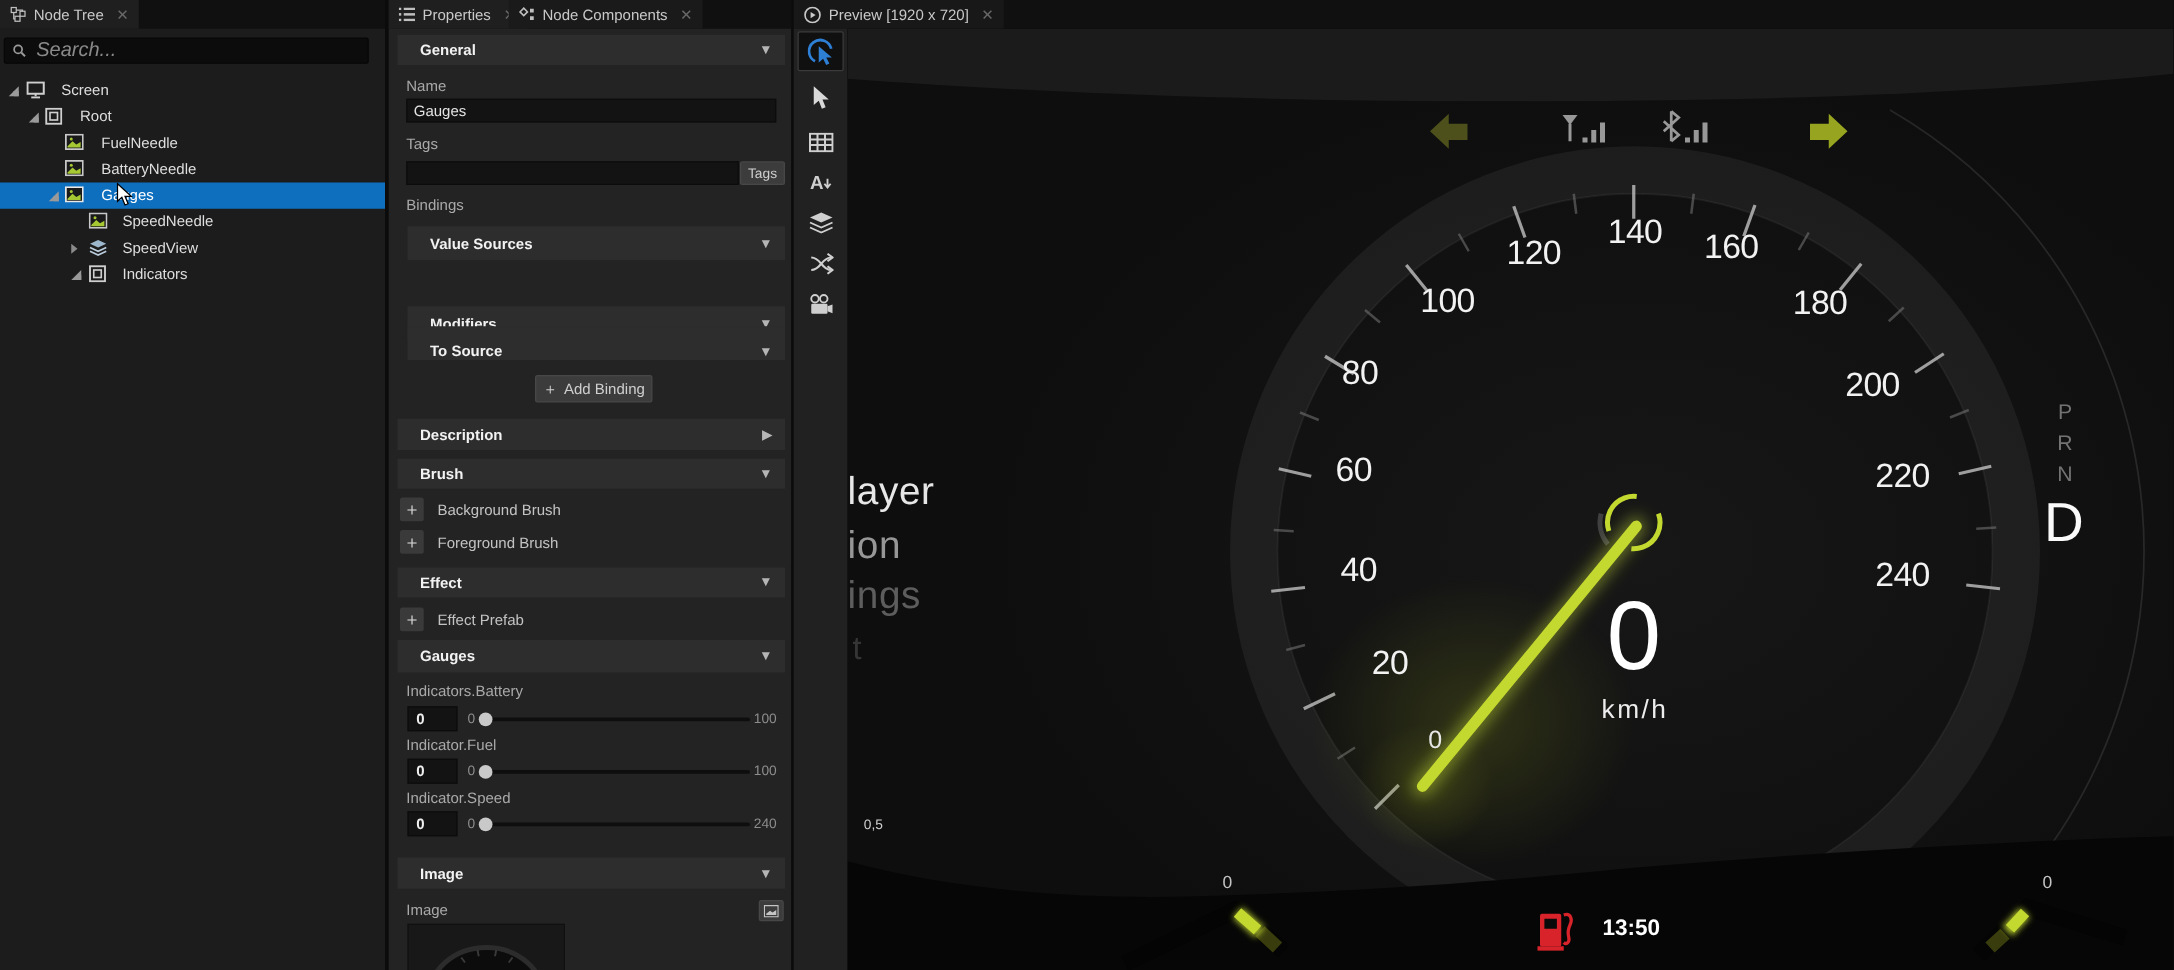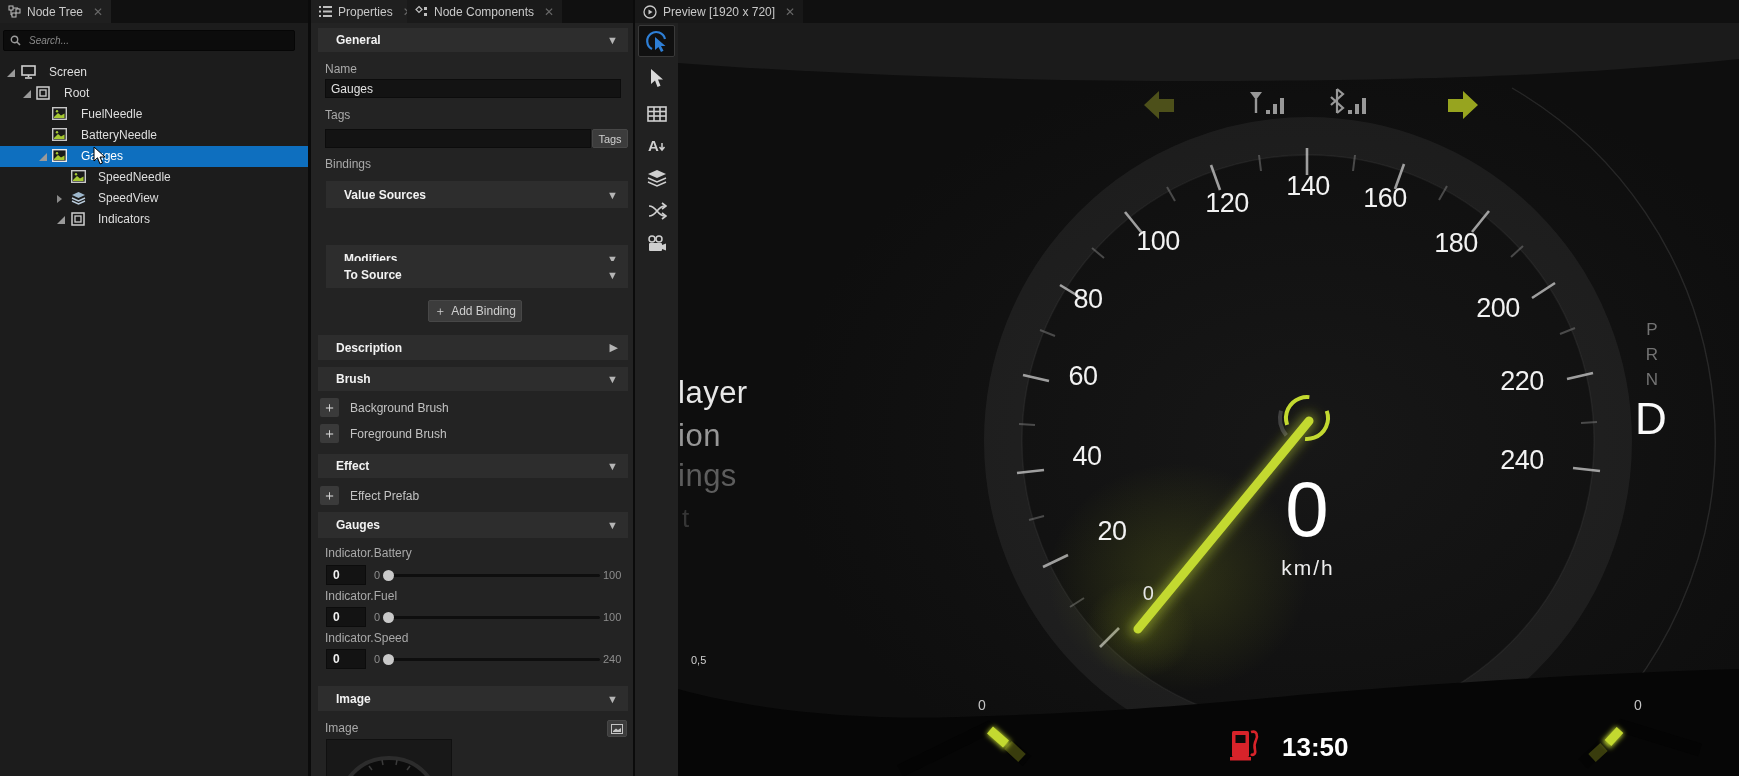--- a/index.html
+++ b/index.html
@@ -8,21 +8,21 @@
   .abs{position:absolute;}
   
   .tabbar{position:absolute;top:0;left:0;right:0;height:23px;background:#101010;}
   .tab{position:absolute;top:0;height:23px;display:flex;align-items:center;gap:6px;padding:0 8px;
        background:#1f1f1f;color:#c9c9c9;font-size:12px;}
   .tab .x{color:#686868;font-size:12px;margin-left:4px;cursor:pointer;}
   
   #nt{left:0;top:0;width:308px;height:776px;background:#1c1c1c;}
   #nt-search{position:absolute;left:3px;top:30px;width:284px;height:19px;background:#0c0c0c;
      border:1px solid #060606;border-radius:2px;display:flex;align-items:center;padding-left:6px;gap:6px;}
-  #nt-search input{background:transparent;border:none;outline:none;color:#cfcfcf;font-size:10px;
+  #nt-search input{background:transparent;border:none;outline:none;color:#cfcfcf;font-size:16px;
      font-style:italic;width:240px;}
   #nt-search input::placeholder{color:#8a8a8a;}
   .trow{position:absolute;left:0;width:308px;height:21px;font-size:12px;color:#dedede;}
   .trow.sel{background:#0e6fbf;color:#fff;}
   .trow .tlabel{position:absolute;top:3px;}
   .exp{position:absolute;top:7px;width:0;height:0;}
   .exp.open{border-left:4px solid transparent;border-top:4px solid transparent;
             border-right:4px solid #9a9a9a;border-bottom:4px solid #9a9a9a;}
   .exp.closed{border-top:4px solid transparent;border-bottom:4px solid transparent;
             border-left:5px solid #8a8a8a;}
@@ -219,21 +219,21 @@
     <div class="plabel" style="top:157px">Bindings</div>
 
     <div class="sechead grouphead" style="top:181px;height:27px;">
       <span>Value Sources</span>
       <span class="chev">▼</span>
     </div>
     <div class="sechead grouphead" style="top:222px;height:27px;margin-top:23px;">
       <span>Modifiers</span>
       <span class="chev">▼</span>
     </div>
-    <div class="sechead grouphead" style="top:261px;height:27px;">
+    <div class="sechead grouphead" style="top:261px;height:27px;align-items:flex-end;">
       <span>To Source</span>
       <span class="chev">▼</span>
     </div>
 
     <div class="btn abs" style="left:117px;top:300px;width:94px;height:22px;font-size:12px;gap:5px;">
       <span>＋</span>
         <span>Add Binding</span>
     </div>
 
     <div class="sechead" style="top:335px;height:25px;">
@@ -255,21 +255,21 @@
       <span class="chev">▼</span>
     </div>
     <div class="plusbtn" style="top:486px">＋</div>
     <div class="rowlabel" style="top:489px">Effect Prefab</div>
 
     <div class="sechead" style="top:512px;height:26px;">
       <span>Gauges</span>
       <span class="chev">▼</span>
     </div>
 
-    <div class="plabel" style="top:546px">Indicator.Battery</div>
+    <div class="plabel" style="top:546px">Indicators.Battery</div>
     <input class="num" style="top: 565px;" value="0">
     <span class="minlab" style="left:63px;top:569px">0</span>
     <div class="track" style="left:82px;top:574px;width:207px;"></div>
     <div class="thumb" style="left:72px;top:570px;"></div>
     <span class="maxlab" style="left:292px;top:569px">100</span>
 
     <div class="plabel" style="top:589px">Indicator.Fuel</div>
     <input class="num" style="top: 607px;" value="0">
     <span class="minlab" style="left:63px;top:611px">0</span>
     <div class="track" style="left:82px;top:616px;width:207px;"></div>
@@ -510,19 +510,19 @@
       <span class="slab" style="left:470px;top:570px;font-size:20px;color:#e6e6e6;">0</span>
 
       <span class="abs" style="left:629px;top:486px;transform:translate(-50%,-50%);font-size:78px;font-weight:300;color:#fff;">0</span>
       <span class="abs" style="left:630px;top:545px;transform:translate(-50%,-50%);font-size:21px;color:#ededed;letter-spacing:2px;">km/h</span>
 
       <span class="gear" style="left:974px;top:307px">P</span>
       <span class="gear" style="left:974px;top:332px">R</span>
       <span class="gear" style="left:974px;top:357px">N</span>
       <span class="gear" style="left:973px;top:396px;font-size:44px;color:#fafafa;">D</span>
 
-      <span class="abs" style="left:604px;top:709px;font-size:26px;font-weight:bold;color:#fff;">13:50</span>
+      <span class="abs" style="left:604px;top:709px;font-size:18px;font-weight:bold;color:#fff;">13:50</span>
       <span class="abs" style="left:13px;top:631px;font-size:11px;color:#cfcfcf;">0,5</span>
       <span class="abs" style="left:300px;top:674px;font-size:14px;color:#c4c4c4;">0</span>
       <span class="abs" style="left:956px;top:674px;font-size:14px;color:#c4c4c4;">0</span>
     </div>
   </div>
 </div>
 
 </body></html>

